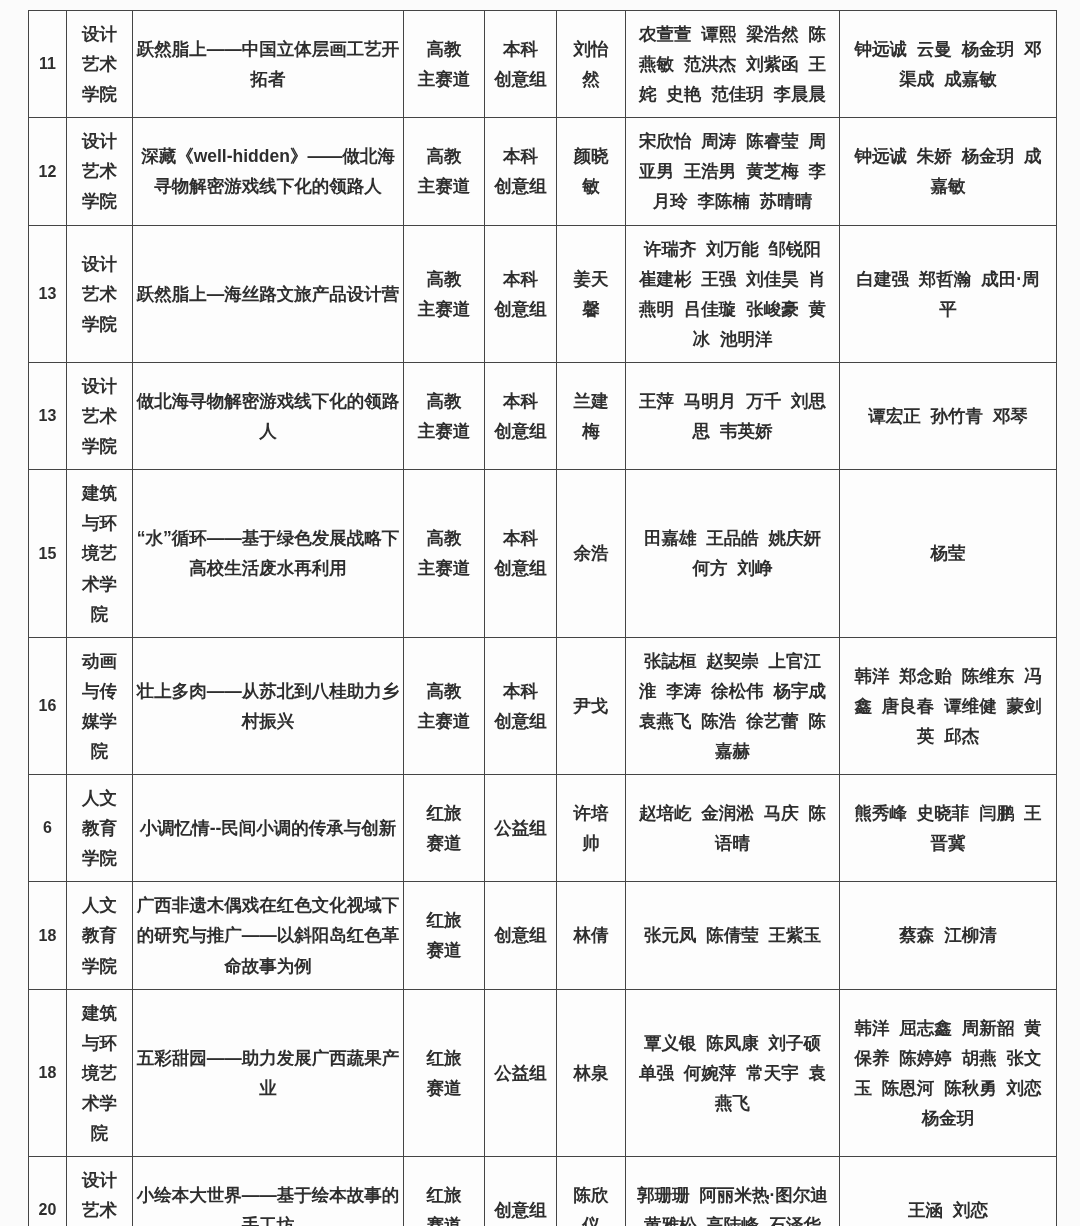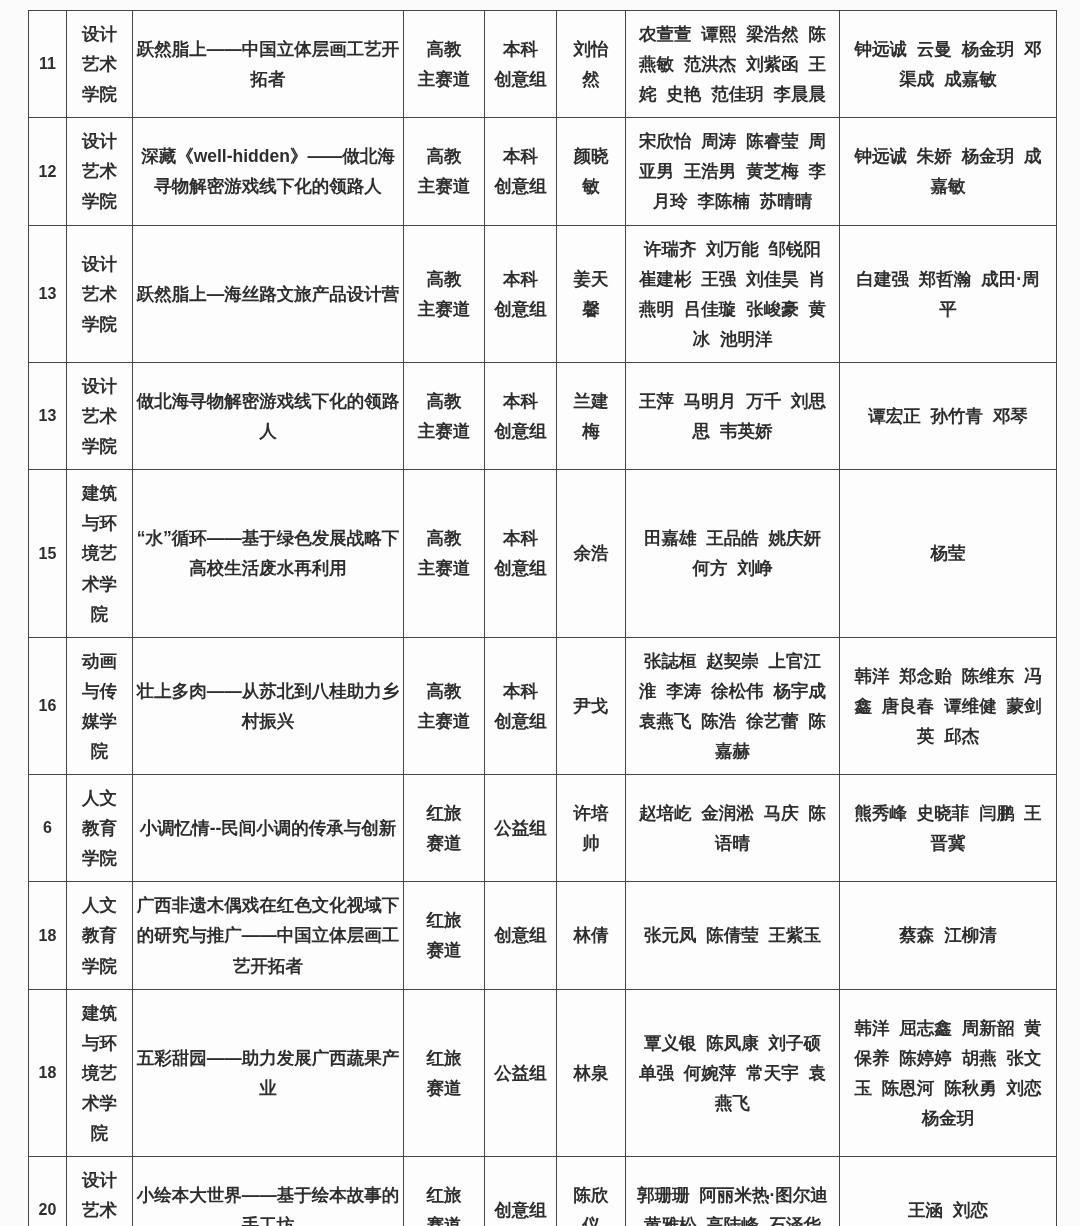--- a/index.html
+++ b/index.html
@@ -147,21 +147,21 @@
           <td class="c-group">公益组</td>
           <td class="c-leader">许培帅</td>
           <td class="c-members">赵培屹 金润淞 马庆 陈语晴</td>
           <td class="c-advisors">熊秀峰 史晓菲 闫鹏 王晋冀</td>
         </tr>
         <tr>
           <td class="c-num">18</td>
           <td class="c-college">人文
 教育
 学院</td>
-          <td class="c-project">广西非遗木偶戏在红色文化视域下的研究与推广——中国立体层画工艺开拓者</td>
+          <td class="c-project">广西非遗木偶戏在红色文化视域下的研究与推广——以斜阳岛红色革命故事为例</td>
           <td class="c-track">红旅
 赛道</td>
           <td class="c-group">创意组</td>
           <td class="c-leader">林倩</td>
           <td class="c-members">张元凤 陈倩莹 王紫玉</td>
           <td class="c-advisors">蔡森 江柳清</td>
         </tr>
         <tr>
           <td class="c-num">18</td>
           <td class="c-college">建筑

